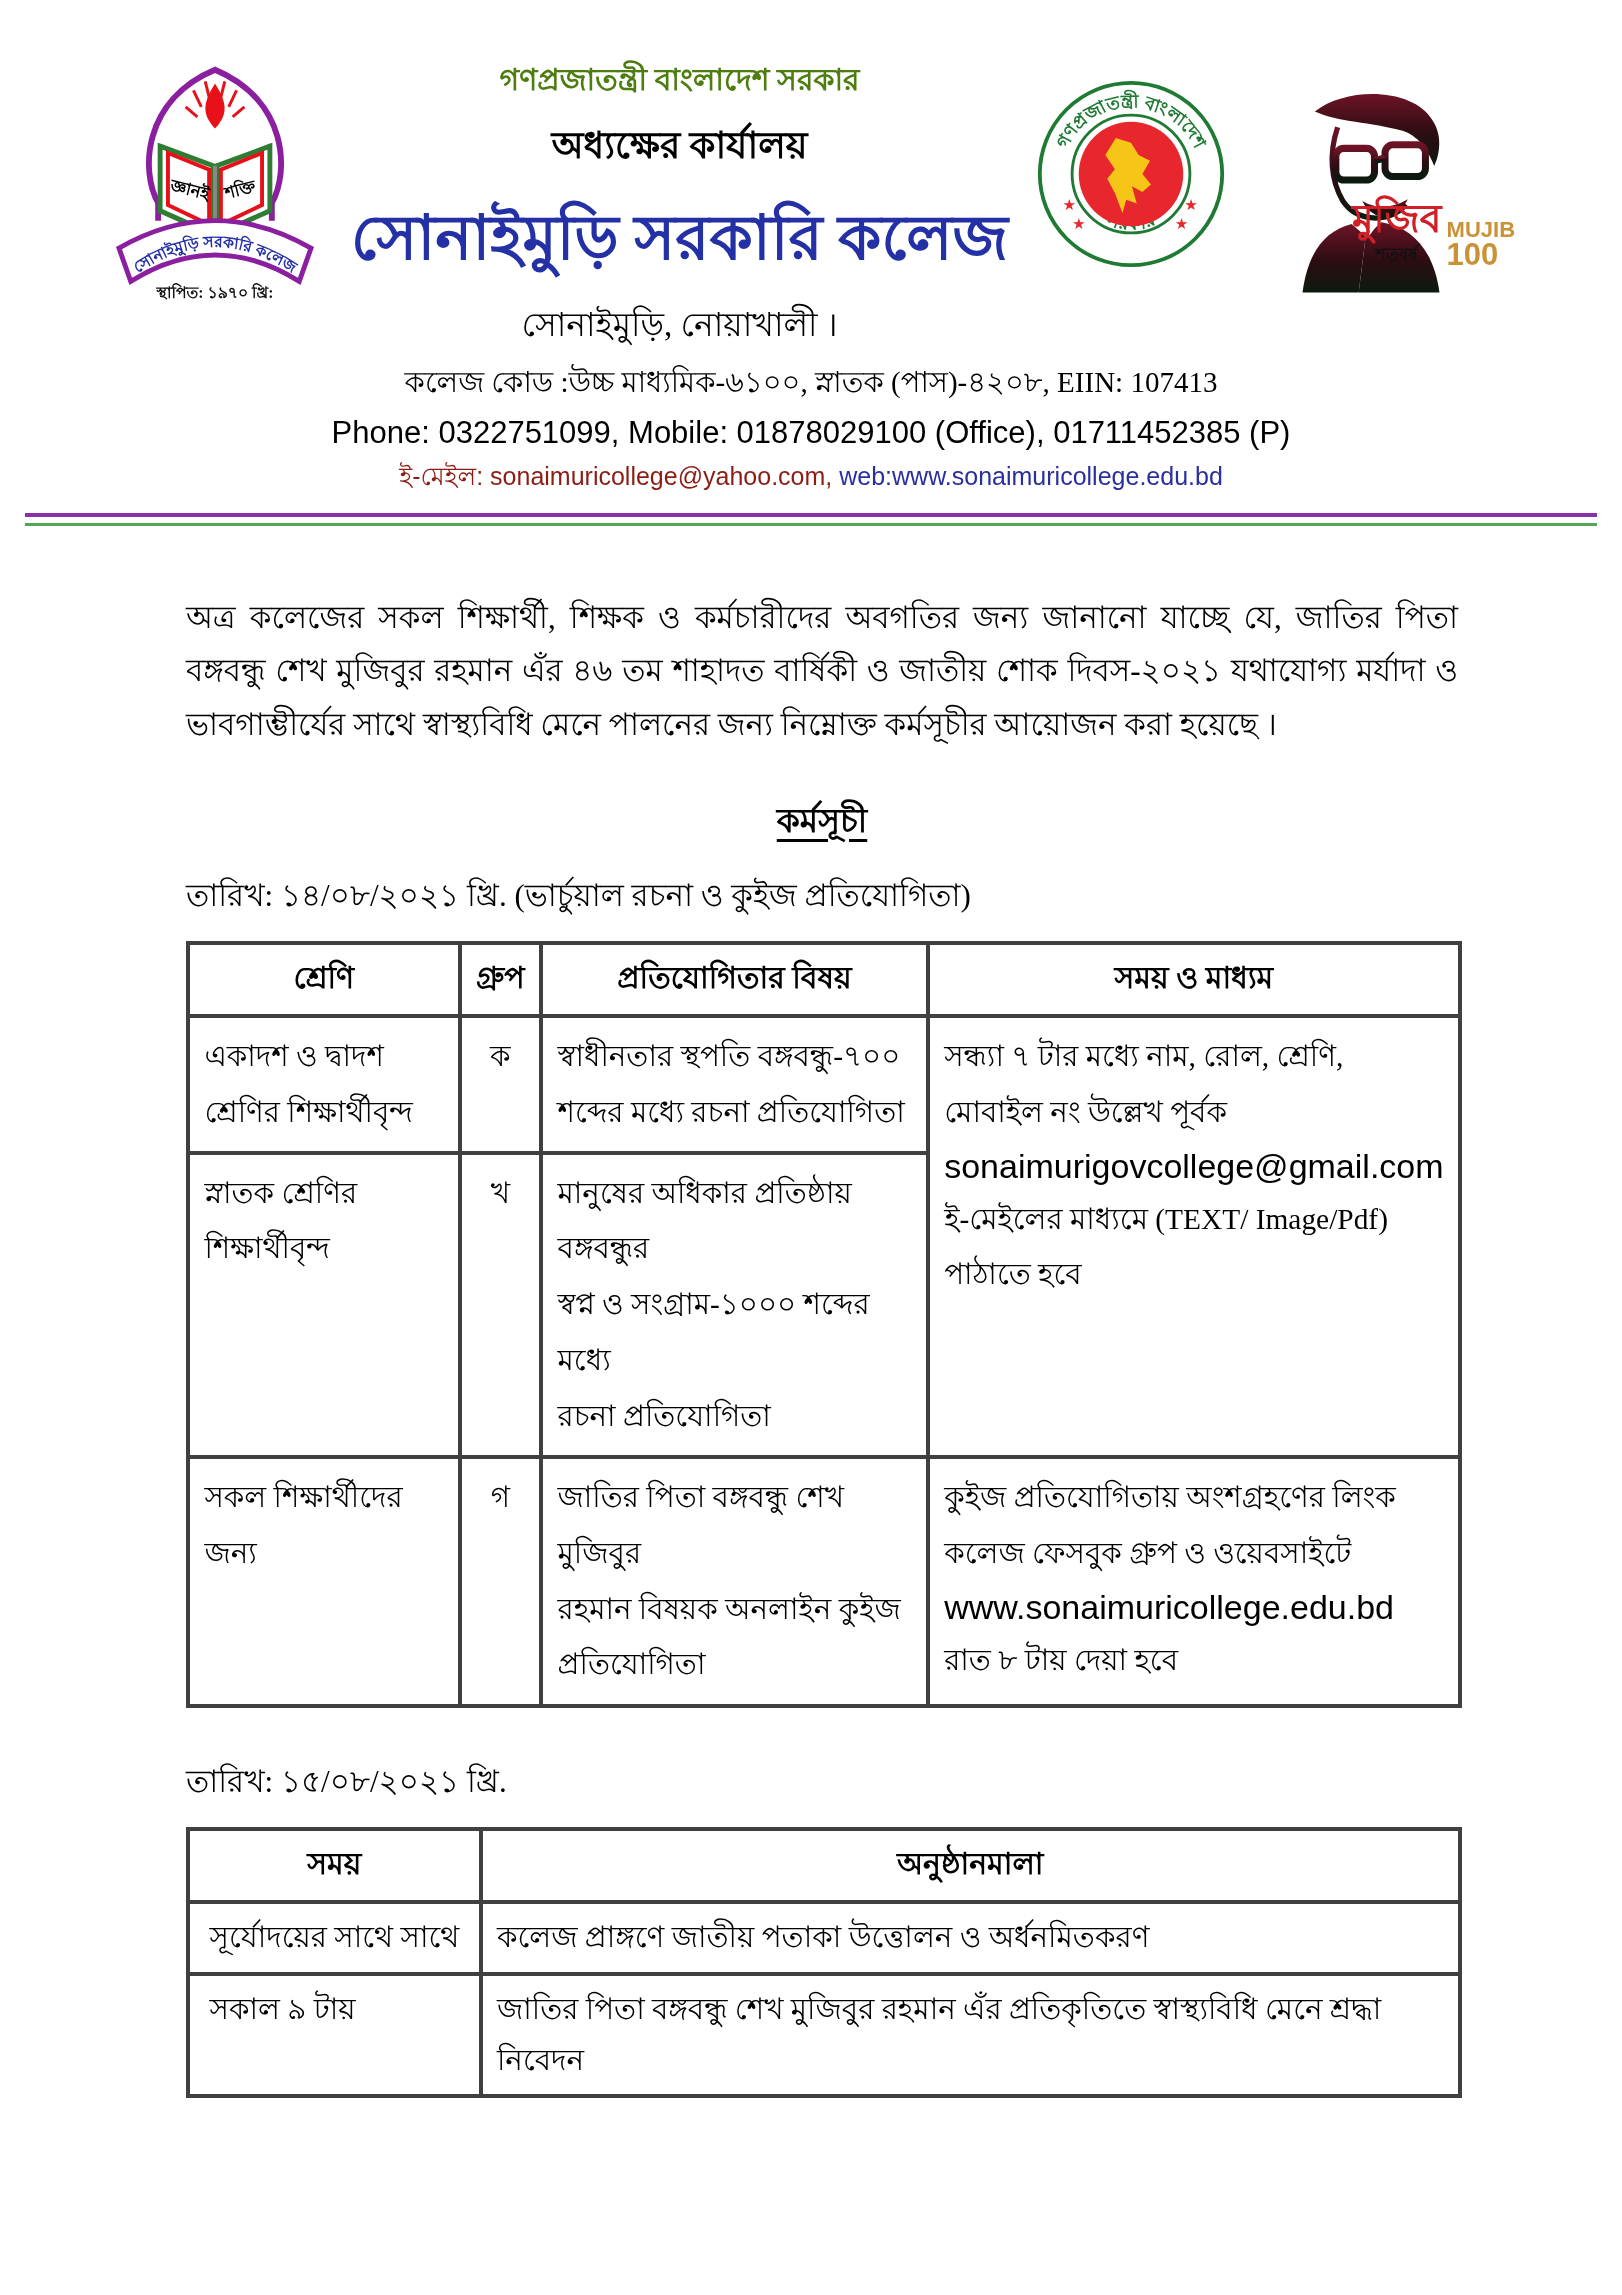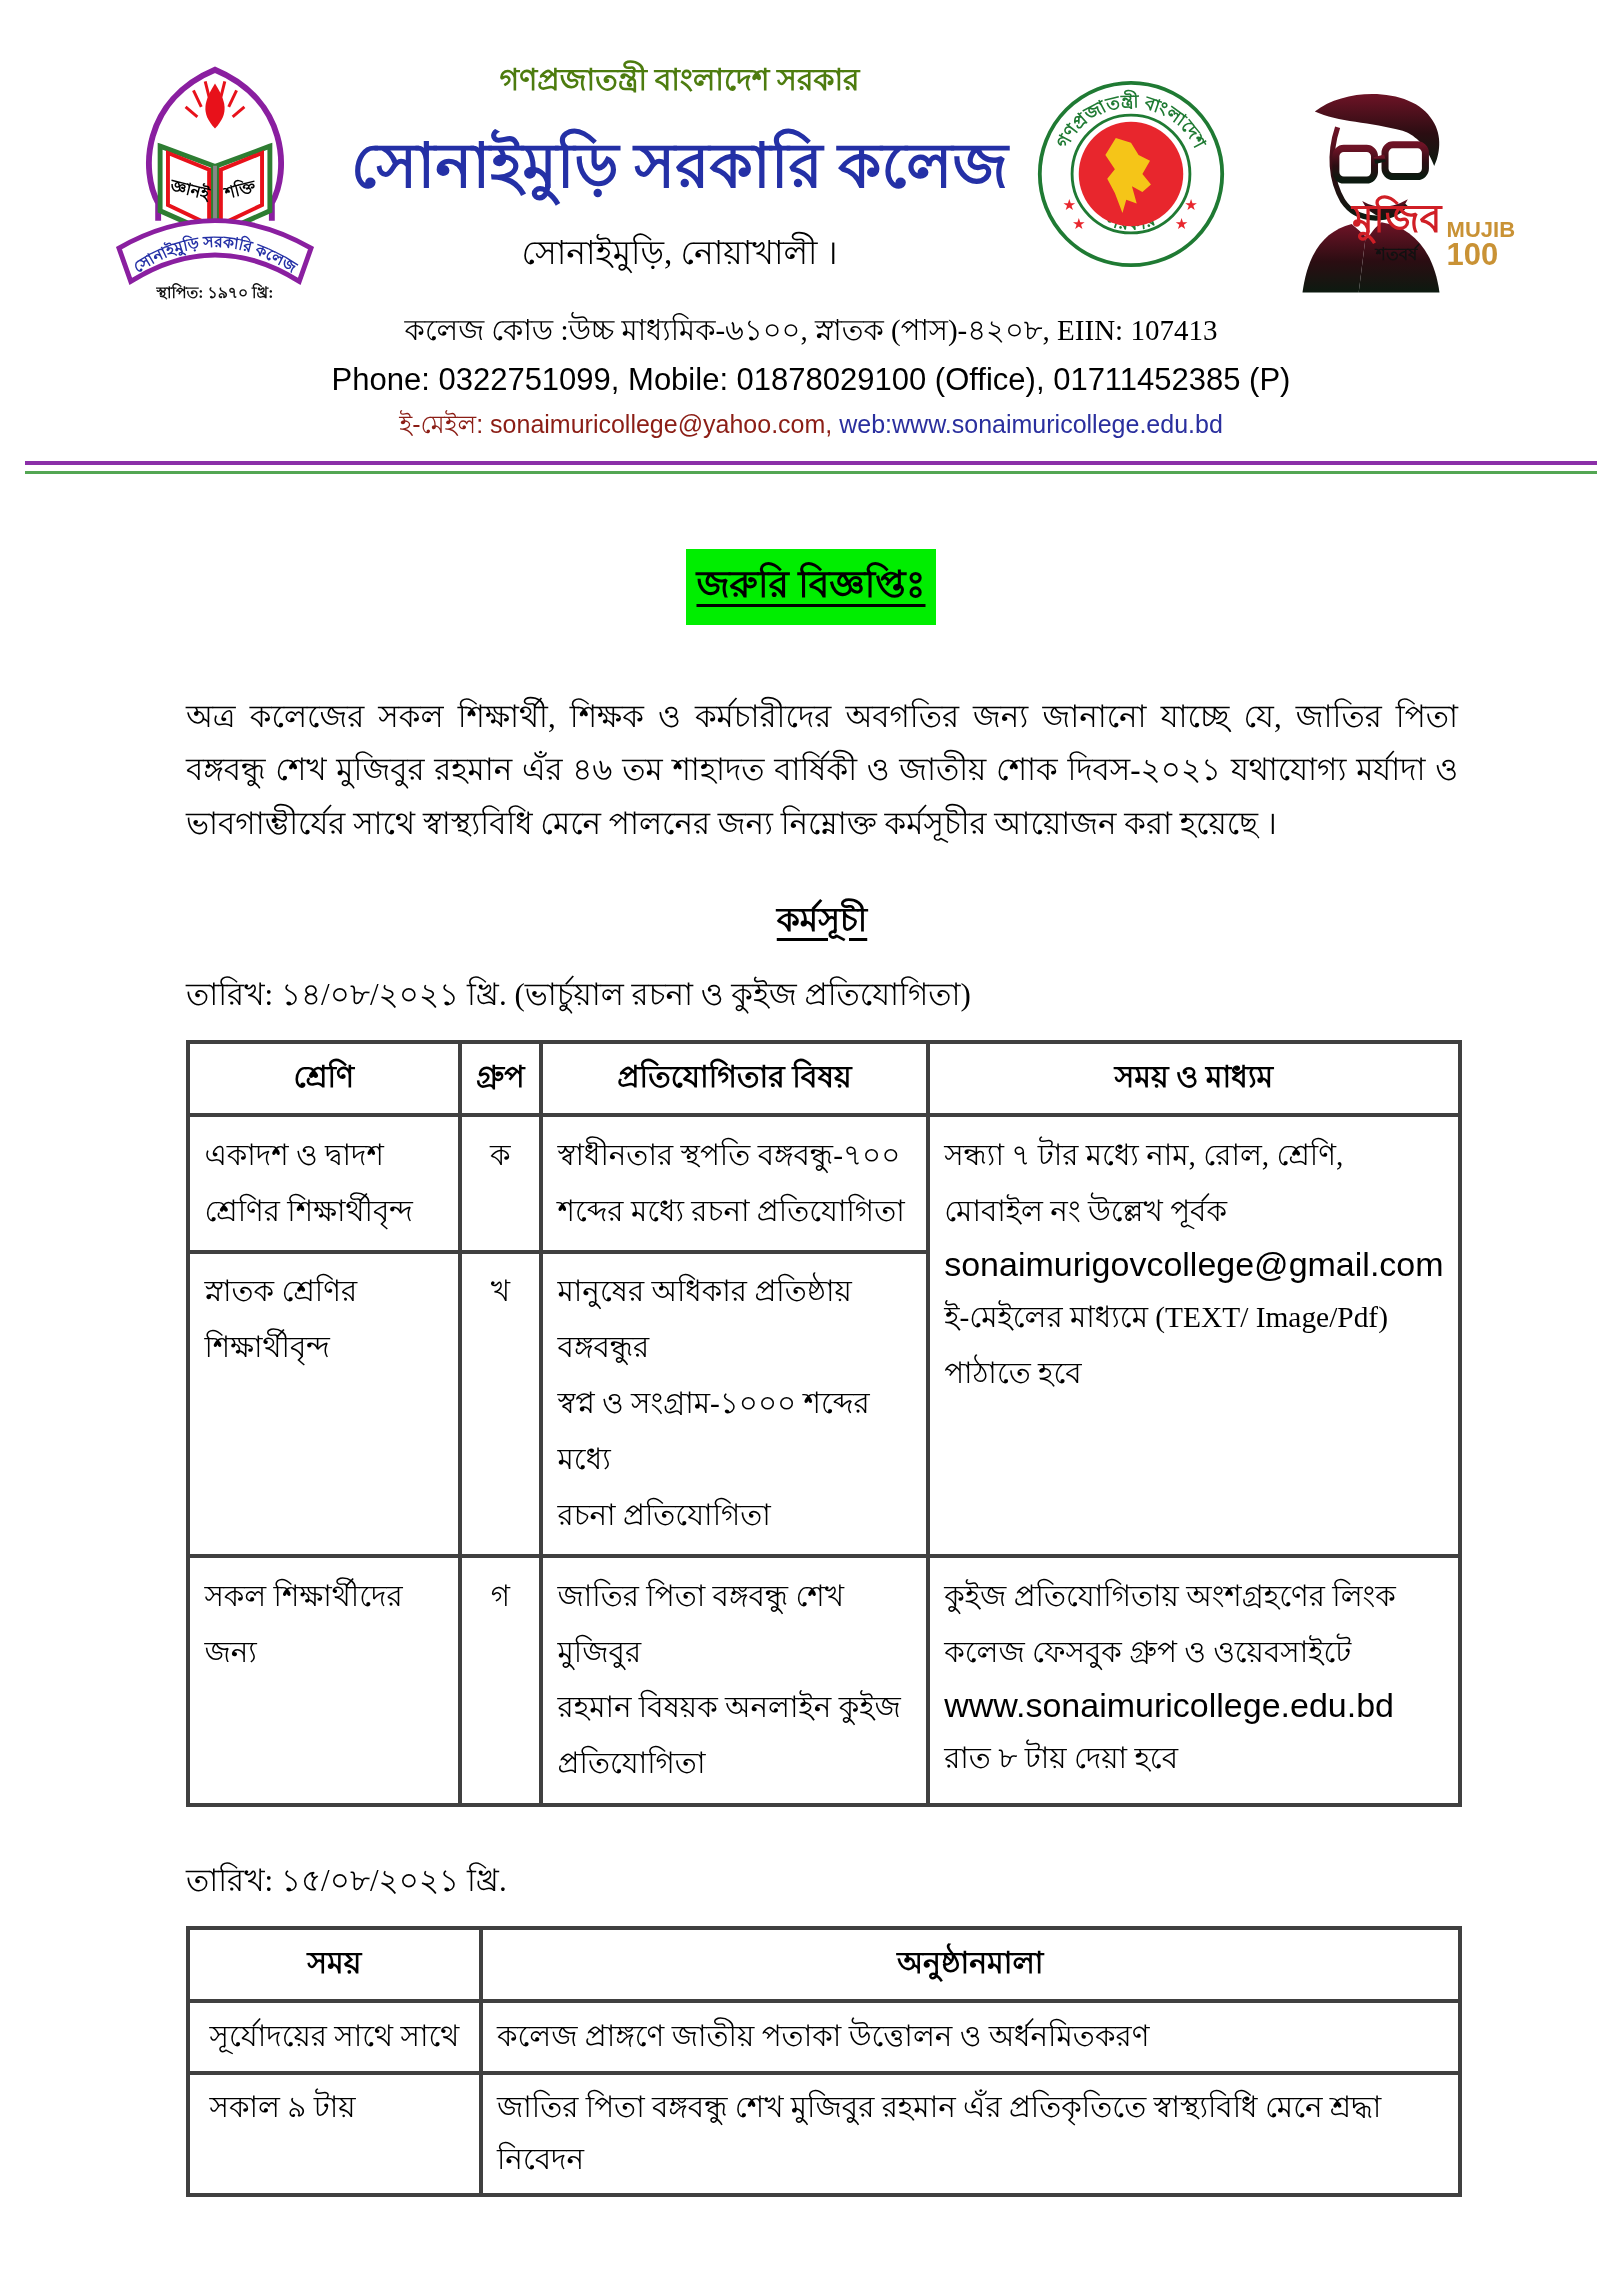--- a/index.html
+++ b/index.html
@@ -107,20 +107,21 @@
           </defs>
         <text font-size="16" font-weight="bold" fill="#2430a6">
           <textPath href="#bannerArc" startOffset="50%" text-anchor="middle">সোনাইমুড়ি সরকারি কলেজ</textPath>
         </text>
         <text x="110" y="247" font-size="16" font-weight="bold" text-anchor="middle" fill="#111">স্থাপিত: ১৯৭০ খ্রি:</text>
       </svg>
     </div>
 
     <div class="head-center">
       <div class="govt-line">গণপ্রজাতন্ত্রী বাংলাদেশ সরকার</div>
+      <div class="office-line">অধ্যক্ষের কার্যালয়</div>
       <div class="college-name">সোনাইমুড়ি সরকারি কলেজ</div>
       <div class="address-line">সোনাইমুড়ি, নোয়াখালী ।</div>
     </div>
 
     <div class="head-right">
       <div class="emblem">
         <svg viewBox="0 0 200 200">
           <circle cx="100" cy="100" r="96" fill="#ffffff" stroke="#1f7a33" stroke-width="4"></circle>
           <circle cx="100" cy="100" r="62" fill="#ffffff" stroke="#1f7a33" stroke-width="3"></circle>
           <defs>
@@ -189,23 +190,20 @@
     <div class="phone-line">Phone: 0322751099, Mobile: 01878029100 (Office), 01711452385 (P)</div>
     <div class="email-line"><span class="email-label">ই-মেইল: </span><span class="email-value">sonaimuricollege@yahoo.com,</span><span class="web-value"> web:www.sonaimuricollege.edu.bd</span></div>
   </div>
 
   <div class="divider">
     <div class="purple"></div>
     <div class="green"></div>
   </div>
 
 
-  <div class="title-wrap">
-    <span class="notice-title">জরুরি বিজ্ঞপ্তিঃ</span>
-  </div>
 
   <div class="content">
 
     <p class="body-para">অত্র কলেজের সকল শিক্ষার্থী, শিক্ষক ও কর্মচারীদের অবগতির জন্য জানানো যাচ্ছে যে, জাতির পিতা বঙ্গবন্ধু শেখ মুজিবুর রহমান এঁর ৪৬ তম শাহাদত বার্ষিকী ও জাতীয় শোক দিবস-২০২১ যথাযোগ্য মর্যাদা ও ভাবগাম্ভীর্যের সাথে স্বাস্থ্যবিধি মেনে পালনের জন্য নিম্নোক্ত কর্মসূচীর আয়োজন করা হয়েছে ।</p>
 
     <div class="schedule-heading">কর্মসূচী</div>
 
     <div class="date-heading">তারিখ: ১৪/০৮/২০২১ খ্রি. (ভার্চুয়াল রচনা ও কুইজ প্রতিযোগিতা)</div>
 
     <table class="t1">

